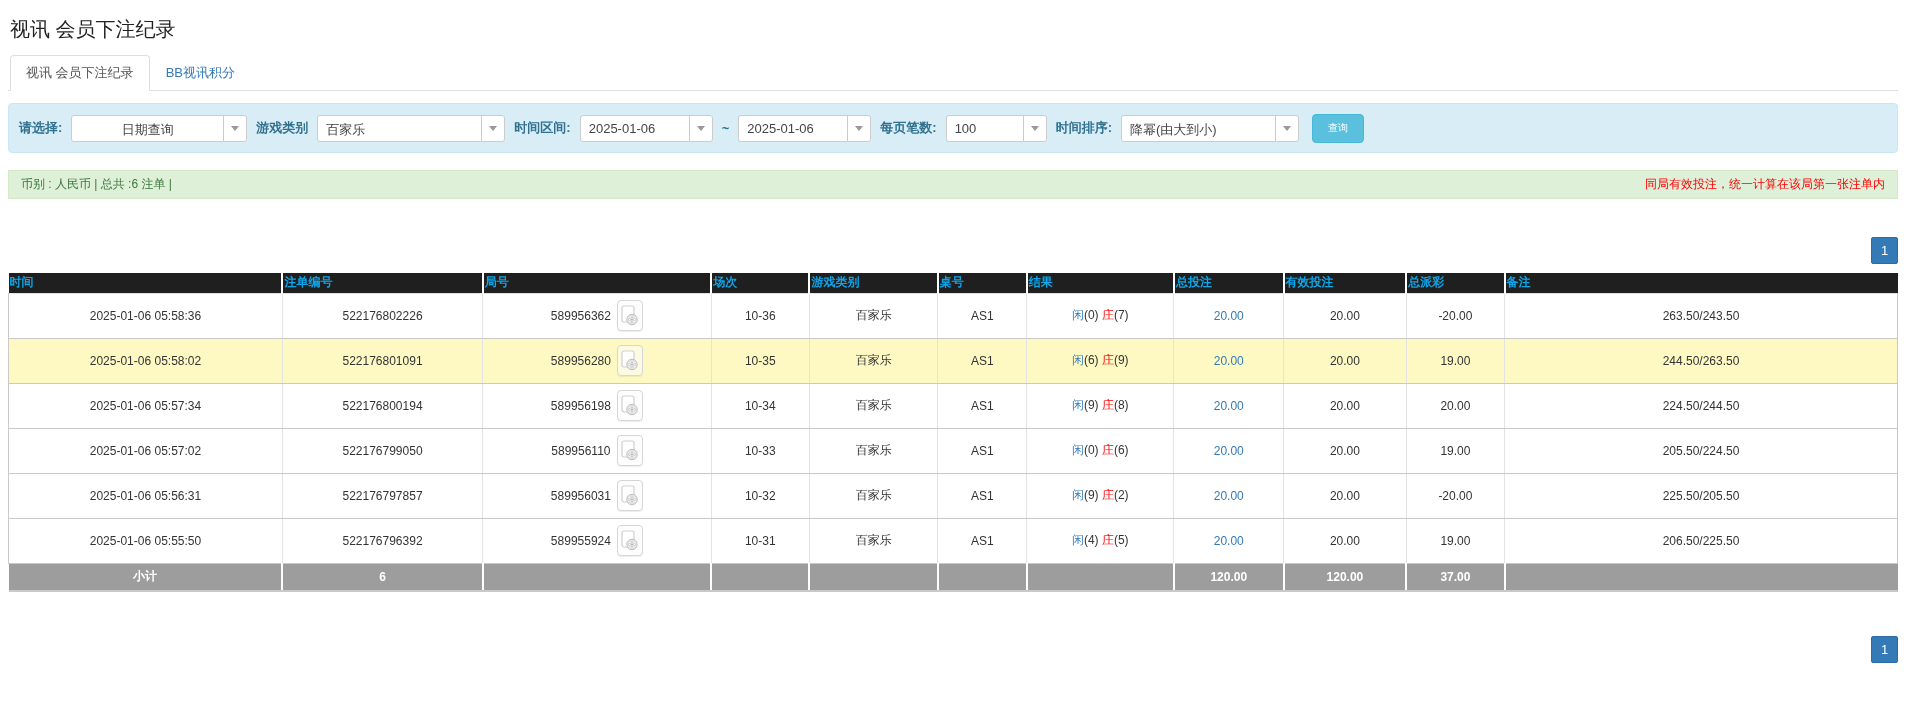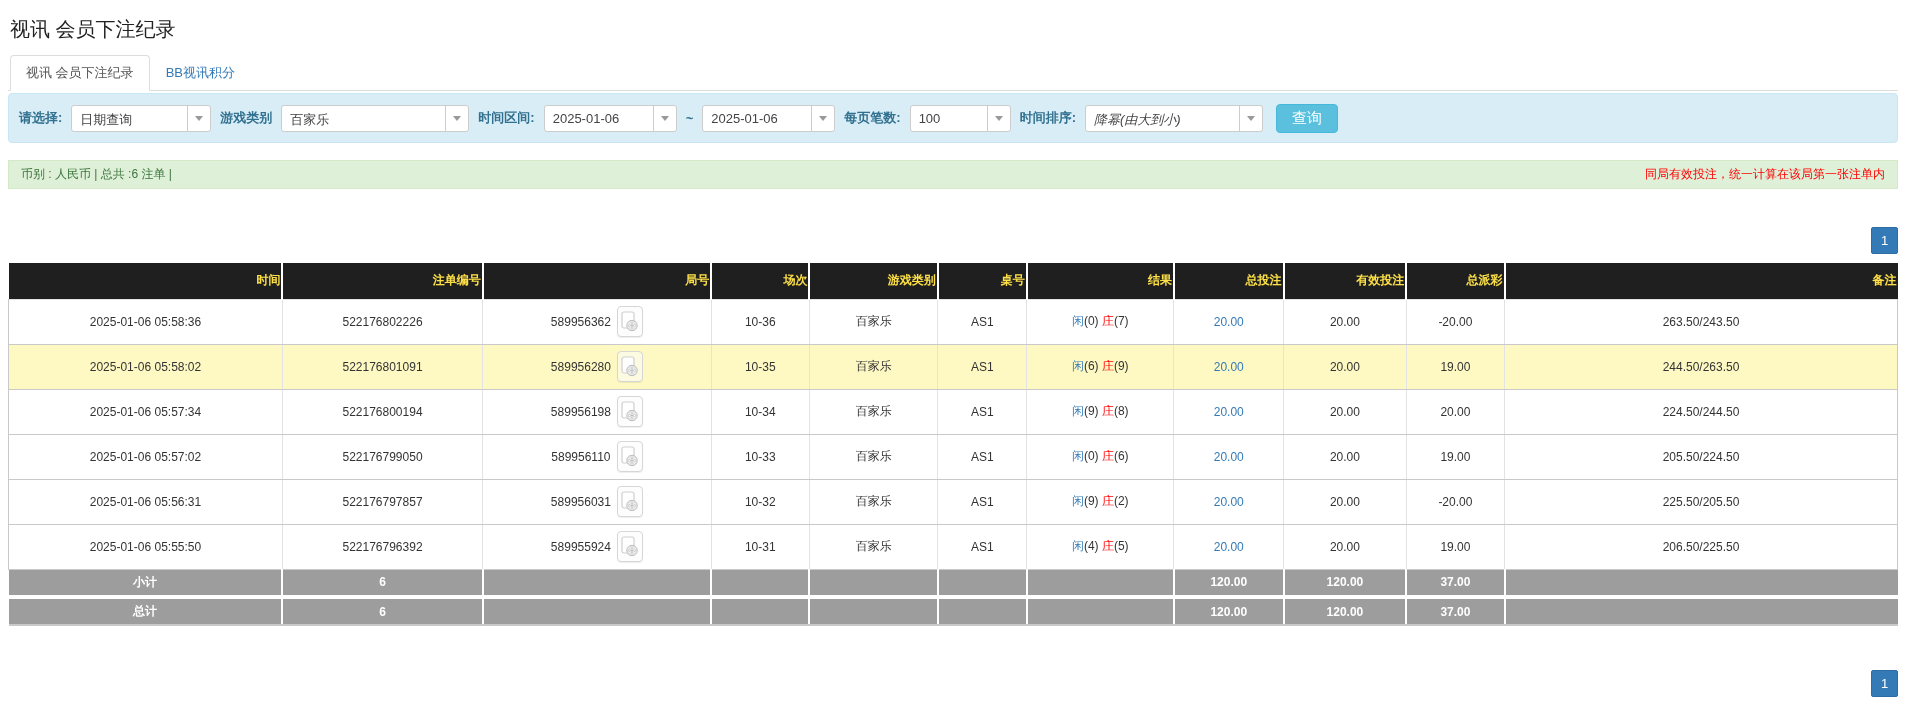--- a/index.html
+++ b/index.html
@@ -12,33 +12,33 @@
   .container { padding:0 8px; }
 
   .page-title { font-size:20px; color:#222; font-weight:normal; margin:16px 0 12px 2px; }
 
   .tabs { display:flex; border-bottom:1px solid #ddd; padding-left:2px; }
   .tab { padding:8px 15px; font-size:13px; margin-bottom:-1px; border:1px solid transparent; white-space:nowrap; }
   .tab.active { background:#fff; border-color:#ddd; border-bottom-color:#fff; border-radius:4px 4px 0 0; color:#555; cursor:default; }
   .tab.link { color:#337ab7; cursor:pointer; }
 
   .filter-bar {
-    margin-top:2px; background:#d9edf7; border:1px solid #c8e6f4; border-radius:4px;
+    margin-top:12px; background:#d9edf7; border:1px solid #c8e6f4; border-radius:4px;
     padding:0 10px; height:50px; display:flex; align-items:center; gap:9px; font-size:13px;
   }
   .flabel { color:#31708f; font-weight:bold; white-space:nowrap; }
   .sel { display:flex; background:#fff; border:1px solid #ccc; border-radius:3px; height:27px; align-items:stretch; cursor:pointer; }
   .sel-text { padding:5px 8px 0 8px; font-size:13px; color:#444; flex:1; white-space:nowrap; overflow:hidden; }
   .sel-caret { width:23px; border-left:1px solid #ccc; display:flex; align-items:center; justify-content:center; flex:none; }
   .caret { width:0; height:0; border-left:4px solid transparent; border-right:4px solid transparent; border-top:5px solid #999; }
-  .w-query { width:140px; } .w-game { width:188px; } .w-date { width:133px;justify-content:center; } .w-size { width:101px; } .w-sort { width:178px;font-style:italic; }
+  .w-query { width:176px;text-align:center; } .w-game { width:188px; } .w-date { width:133px;justify-content:center; } .w-size { width:101px; } .w-sort { width:178px; }
   .tilde { color:#31708f; font-weight:bold; }
   .search-btn {
     background:#5bc0de; border:1px solid #46b8da; color:#fff; border-radius:4px;
-    height:29px; padding:0 15px; font-size:15px; cursor:pointer; margin-left:4px;
+    height:29px; padding:0 15px; font-size:10px; cursor:pointer; margin-left:4px;
     font-family:inherit;
   }
 
   .summary-bar {
     margin-top:17px; background:#dff0d8; border:1px solid #d6e9c6;
     height:29px; display:flex; align-items:center; justify-content:space-between;
     padding:0 12px; font-size:12px;
   }
   .summary-info { color:#3c763d; }
   .summary-notice { color:#ff0000; }
@@ -46,22 +46,22 @@
   .pager-row { display:flex; justify-content:flex-end; margin-top:38px; }
   .pager-row.bottom { margin-top:44px; }
   .page-btn {
     min-width:27px; height:27px; background:#337ab7; border:1px solid #2e6da4; color:#fff;
     font-size:13px; display:flex; align-items:center; justify-content:center;
     border-radius:2px; cursor:pointer; padding:0 6px;
   }
 
   table.records { width:100%; border-collapse:collapse; margin-top:9px; table-layout:fixed; }
   .records thead th {
-    background:#1f1f1f; color:#fde047; font-size:12px; font-weight:bold;
-    height:36px; border-left:2px solid #fff; text-align:right;
+    background:#1f1f1f; color:#0ea5e9; font-size:12px; font-weight:bold;
+    height:20px; border-left:2px solid #fff; text-align:left;
   }
   .records thead th:first-child { border-left:none; }
   .records tbody td {
     text-align:center; font-size:12px; color:#333; height:45px;
     border:1px solid #e3e3e3; border-bottom:1px solid #c9c9c9; background:#fff;
     overflow:hidden; white-space:nowrap;
   }
   .records tbody td:first-child { border-left:1px solid #c9c9c9; }
   .records tbody td:last-child { border-right:1px solid #c9c9c9; }
   .records tbody tr.hl td { background:#fef9c3;margin-left:24px; }
@@ -345,33 +345,20 @@
     <td></td>
     <td></td>
     <td></td>
     <td></td>
     <td></td>
     <td class="f-totalbet">120.00</td>
     <td class="f-validbet">120.00</td>
     <td class="f-payout">37.00</td>
     <td></td>
   </tr>
-        <tr class="total">
-    <td class="f-label">总计</td>
-    <td class="f-count">6</td>
-    <td></td>
-    <td></td>
-    <td></td>
-    <td></td>
-    <td></td>
-    <td class="f-totalbet">120.00</td>
-    <td class="f-validbet">120.00</td>
-    <td class="f-payout">37.00</td>
-    <td></td>
-  </tr>
       </tfoot>
   </table>
 
   <div class="pager-row bottom">
     <div class="page-btn">1</div>
   </div>
 
 </div>
 
 </body></html>

